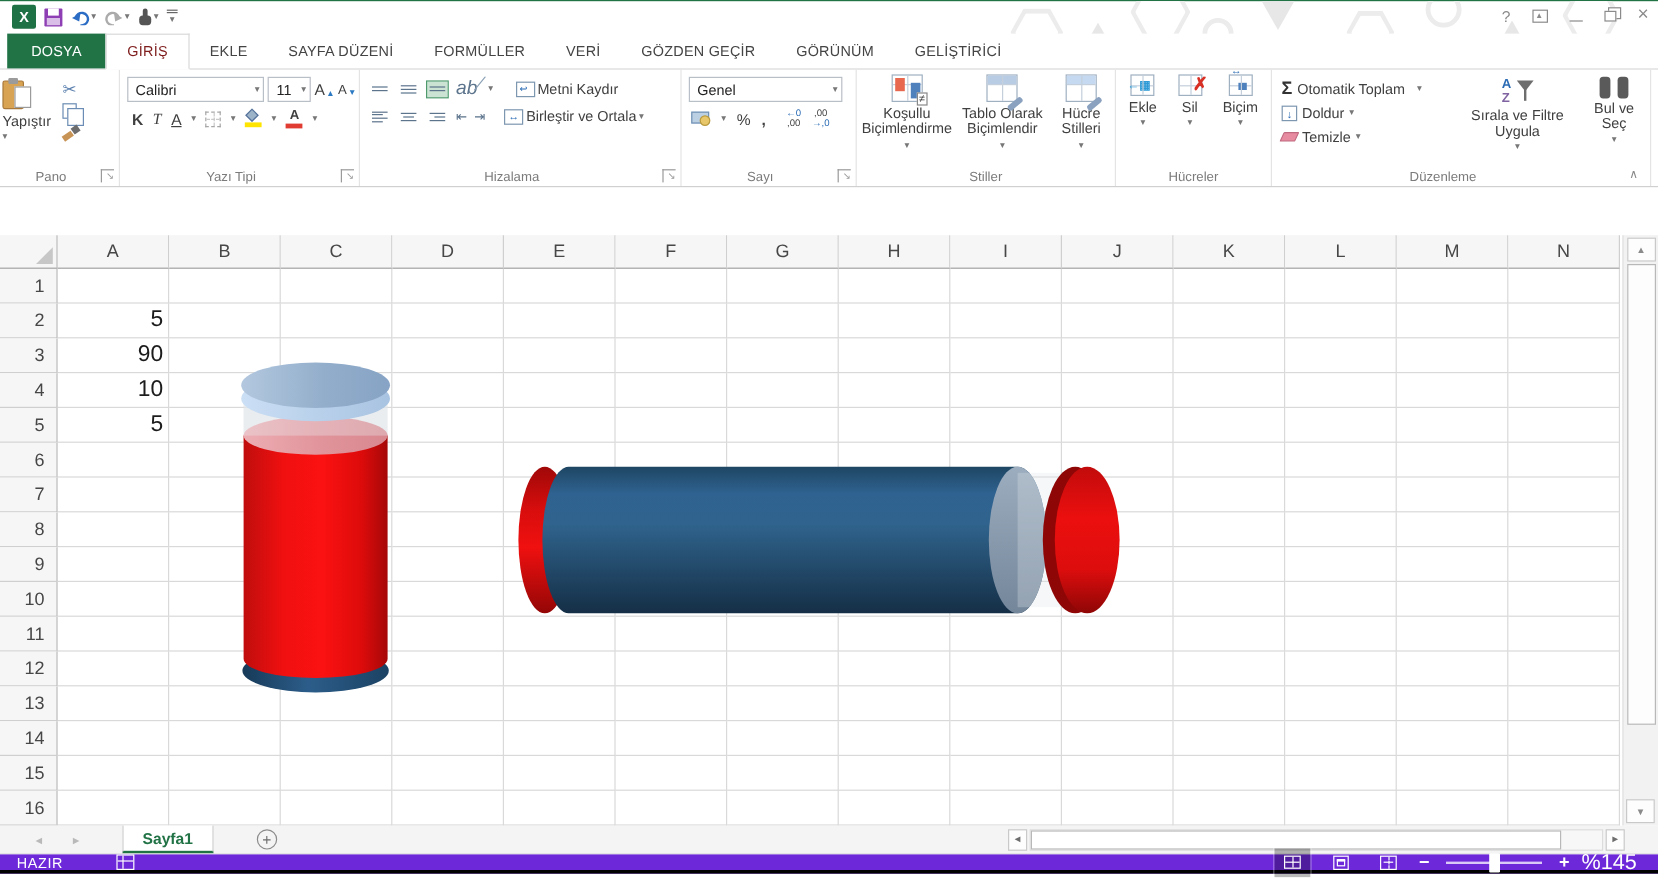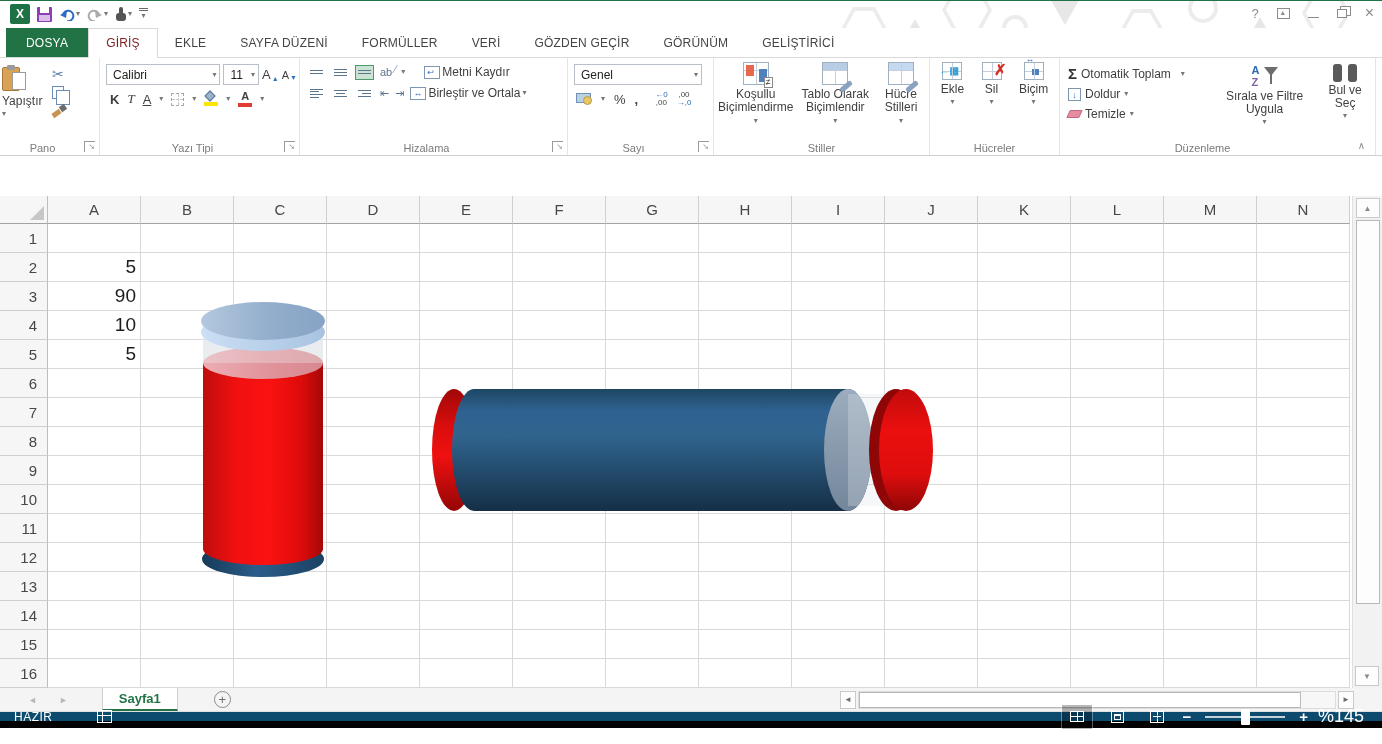--- a/index.html
+++ b/index.html
@@ -83,21 +83,21 @@
   .fill-ic .bar{position:absolute;left:0;bottom:0;width:14px;height:4px;background:#ffe400}
   .fcol-ic{width:14px;height:16px;position:relative;text-align:center}
   .fcol-ic .A{font-size:11px;color:#3f3f3f;line-height:11px;font-weight:bold}
   .fcol-ic .bar{position:absolute;left:0;bottom:0;width:14px;height:4px;background:#e03c32}
 
   .g-align{width:268px}
   .arow{display:flex;align-items:center;gap:7px;margin:4px 0 7px 6px}
   .al-ic{width:17px;height:13px;display:flex;flex-direction:column;justify-content:center;gap:2px;padding:2px}
   .al-ic i{display:block;height:1px;background:#5c748c}
   .al-ic.sel{background:#cbe3d2;outline:1px solid #4e9a6d}
-  .orient{font-size:11px;color:#5c748c;position:relative;padding-right:2px}
+  .orient{font-size:16px;color:#5c748c;font-style:italic;position:relative;padding-right:2px}
   .orient:after{content:"⁄";position:absolute;right:-2px;top:-3px;color:#8aa0b5}
   .wrap-ic,.merge-ic{width:16px;height:13px;border:1px solid #7d97b1;position:relative;background:#fff}
   .wrap-ic:before{content:"↩";position:absolute;font-size:8px;left:2px;top:1px;color:#2b6cb4}
   .merge-ic:before{content:"↔";position:absolute;font-size:9px;left:2px;top:0;color:#2b6cb4}
   .indent-ic{font-size:11px;color:#5c748c;letter-spacing:-1px}
 
   .g-num{width:146px}
   .money-ic{width:16px;height:12px;position:relative}
   .money-ic:before{content:"";position:absolute;left:0;top:0;width:13px;height:8px;background:#bcd0e4;border:1px solid #7191b5}
   .money-ic:after{content:"";position:absolute;right:0;bottom:0;width:7px;height:7px;border-radius:50%;background:#e8c76a;border:1px solid #b99b3f}
@@ -170,21 +170,21 @@
   .sheetbar{position:absolute;left:0;top:688px;width:1382px;height:24px;background:#f4f4f4;border-bottom:1px solid #e0e0e0;display:flex;align-items:stretch;z-index:2}
   .snav{display:flex;align-items:center;gap:22px;padding-left:28px;color:#b9b9b9;font-size:9px}
   .sheet-tab{margin-left:34px;display:flex;align-items:center;padding:0 16px;background:#fff;border-left:1px solid #cfcfcf;border-right:1px solid #cfcfcf;border-bottom:2px solid #217346;color:#217346;font-weight:bold;font-size:13px}
   .add-sheet{width:17px;height:17px;border:1px solid #8b8b8b;border-radius:50%;color:#6d6d6d;font-size:13px;line-height:15px;text-align:center;align-self:center;margin-left:36px}
   .hscroll{position:absolute;left:840px;top:690px;height:19px;display:flex;align-items:center;z-index:3}
   .harrow{width:16px;height:18px;background:#fdfdfd;border:1px solid #c9c9c9;color:#6d6d6d;font-size:8px;display:flex;align-items:center;justify-content:center}
   .htrack{width:478px;height:18px;background:#f7f7f7;border:1px solid #dcdcdc;position:relative;margin:0 2px}
   .hthumb{position:absolute;left:0;top:0;width:442px;height:16px;background:#fff;border:1px solid #b8b8b8}
 
   
-  .statusbar{position:absolute;left:0;top:712px;width:1382px;height:16px;background:#0c4a6e;color:#fff;display:flex;align-items:center;z-index:5;border-bottom:7px solid #000000}
+  .statusbar{position:absolute;left:0;top:712px;width:1382px;height:16px;background:#6d28d9;color:#fff;display:flex;align-items:center;z-index:5;border-bottom:3px solid #000000}
   .st-mode{font-size:12px;margin-left:14px;letter-spacing:.5px}
   .macro-ic{width:15px;height:13px;border:1px solid #fff;margin-left:44px;position:relative}
   .macro-ic:before{content:"";position:absolute;left:0;right:0;top:4px;border-top:1px solid #fff}
   .macro-ic:after{content:"";position:absolute;left:4px;top:0;bottom:0;border-left:1px solid #fff}
   .st-right{margin-left:auto;display:flex;align-items:center;gap:10px;padding-right:18px}
   .viewbtn{width:30px;height:24px;display:flex;align-items:center;justify-content:center}
   .viewbtn.active{background:rgba(0,0,0,.28);outline:1px solid rgba(255,255,255,.35)}
   .vic1{width:14px;height:11px;border:1px solid #fff;position:relative}
   .vic1:before{content:"";position:absolute;left:0;right:0;top:4px;border-top:1px solid #fff}
   .vic1:after{content:"";position:absolute;top:0;bottom:0;left:6px;border-left:1px solid #fff}
@@ -378,21 +378,21 @@
             <i style="width:9px;margin:0 auto"></i>
             <i style="width:13px"></i>
           </div>
         <div class="al-ic">
             <i style="width:13px"></i>
             <i style="width:9px;margin-left:auto"></i>
             <i style="width:13px"></i>
           </div>
         <span class="indent-ic">⇤</span>
         <span class="indent-ic">⇥</span>
-        <div class="mini" style="margin-left:0">
+        <div class="mini" style="margin-left:10px">
           <div class="merge-ic"></div>
           <span class="lbl">Birleştir ve Ortala</span>
           <span class="dd">▾</span>
         </div>
       </div>
       <span class="glabel">Hizalama</span>
       <span class="launch">↘</span>
     </div>
 
     <div class="rgroup g-num">

